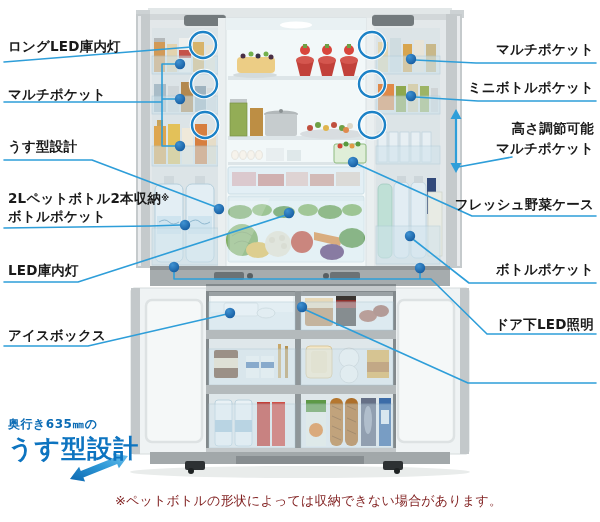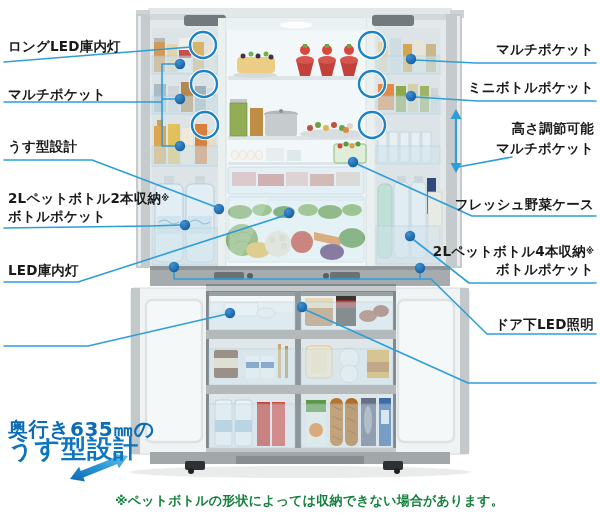--- a/index.html
+++ b/index.html
@@ -4,24 +4,24 @@
 <style>
   html,body{margin:0;padding:0;background:#fff;}
   #stage{position:relative;width:600px;height:522px;background:#ffffff;overflow:hidden;
          font-family:"DejaVu Sans","Liberation Sans",sans-serif;}
   svg.art{position:absolute;left:0;top:0;}
   .lbl{position:absolute;font-size:13.5px;font-weight:bold;color:#1a1a1a;
        white-space:nowrap;line-height:15px;letter-spacing:.2px;}
   .lbl.r{right:6px;text-align:right;}
   .su{font-size:8px;font-weight:bold;vertical-align:top;}
   .feat{position:absolute;left:8px;font-weight:bold;color:#0c6cb5;white-space:nowrap;}
-  .feat1{top:416px;font-size:20px;letter-spacing:.5px;}
+  .feat1{top:416px;font-size:12px;letter-spacing:.5px;}
   .feat2{top:432px;font-size:25px;letter-spacing:1px;color:#0d74c0;}
-  .footnote{position:absolute;left:115px;top:492px;font-size:13px;font-weight:bold;
-            color:#15803d;white-space:nowrap;letter-spacing:.2px;}
+  .footnote{position:absolute;left:115px;top:492px;font-size:13px;font-weight:normal;
+            color:#7f1d1d;white-space:nowrap;letter-spacing:.2px;}
 </style>
 </head>
 <body>
 
 <div id="stage">
 
 <svg class="art" width="600" height="522" viewBox="0 0 600 522">
   <defs>
     <linearGradient id="depthArrowGrad" x1="0" y1="1" x2="1" y2="0">
       <stop offset="0" stop-color="#0c67b0"></stop>
@@ -418,27 +418,27 @@
 
   <polygon points="70,479 85.1,481.6 83.4,477.5 117.2,464.1 118.9,468.2 128,456 112.9,453.4 114.6,457.5 80.8,470.9 79.1,466.8" fill="url(#depthArrowGrad)"></polygon>
 </svg>
 
 <div class="lbl" style="left:8px;top:39px">ロングLED庫内灯</div>
 <div class="lbl" style="left:8px;top:87px">マルチポケット</div>
 <div class="lbl" style="left:8px;top:139px">うす型設計</div>
 <div class="lbl" style="left:8px;top:191px"><span>2Lペットボトル2本収納</span><sup class="su">※</sup></div>
 <div class="lbl" style="left:8px;top:209px">ボトルポケット</div>
 <div class="lbl" style="left:8px;top:263px">LED庫内灯</div>
+<div class="lbl" style="left:8px;top:328px">アイスボックス</div>
 
 <div class="lbl r" style="top:42px">マルチポケット</div>
 <div class="lbl r" style="top:80px">ミニボトルポケット</div>
 <div class="lbl r" style="top:121px">高さ調節可能</div>
 <div class="lbl r" style="top:141px">マルチポケット</div>
 <div class="lbl r" style="top:197px">フレッシュ野菜ケース</div>
-<div class="lbl r" style="top:244px"><span>2Lペットボトル4本収納</span><sup class="su">※</sup></div>
 <div class="lbl r" style="top:262px">ボトルポケット</div>
 <div class="lbl r" style="top:317px">ドア下LED照明</div>
 
 <div class="feat feat1">奥行き635㎜の</div>
 <div class="feat feat2">うす型設計</div>
 
 <div class="footnote">※ペットボトルの形状によっては収納できない場合があります。</div>
 
 </div>
 

